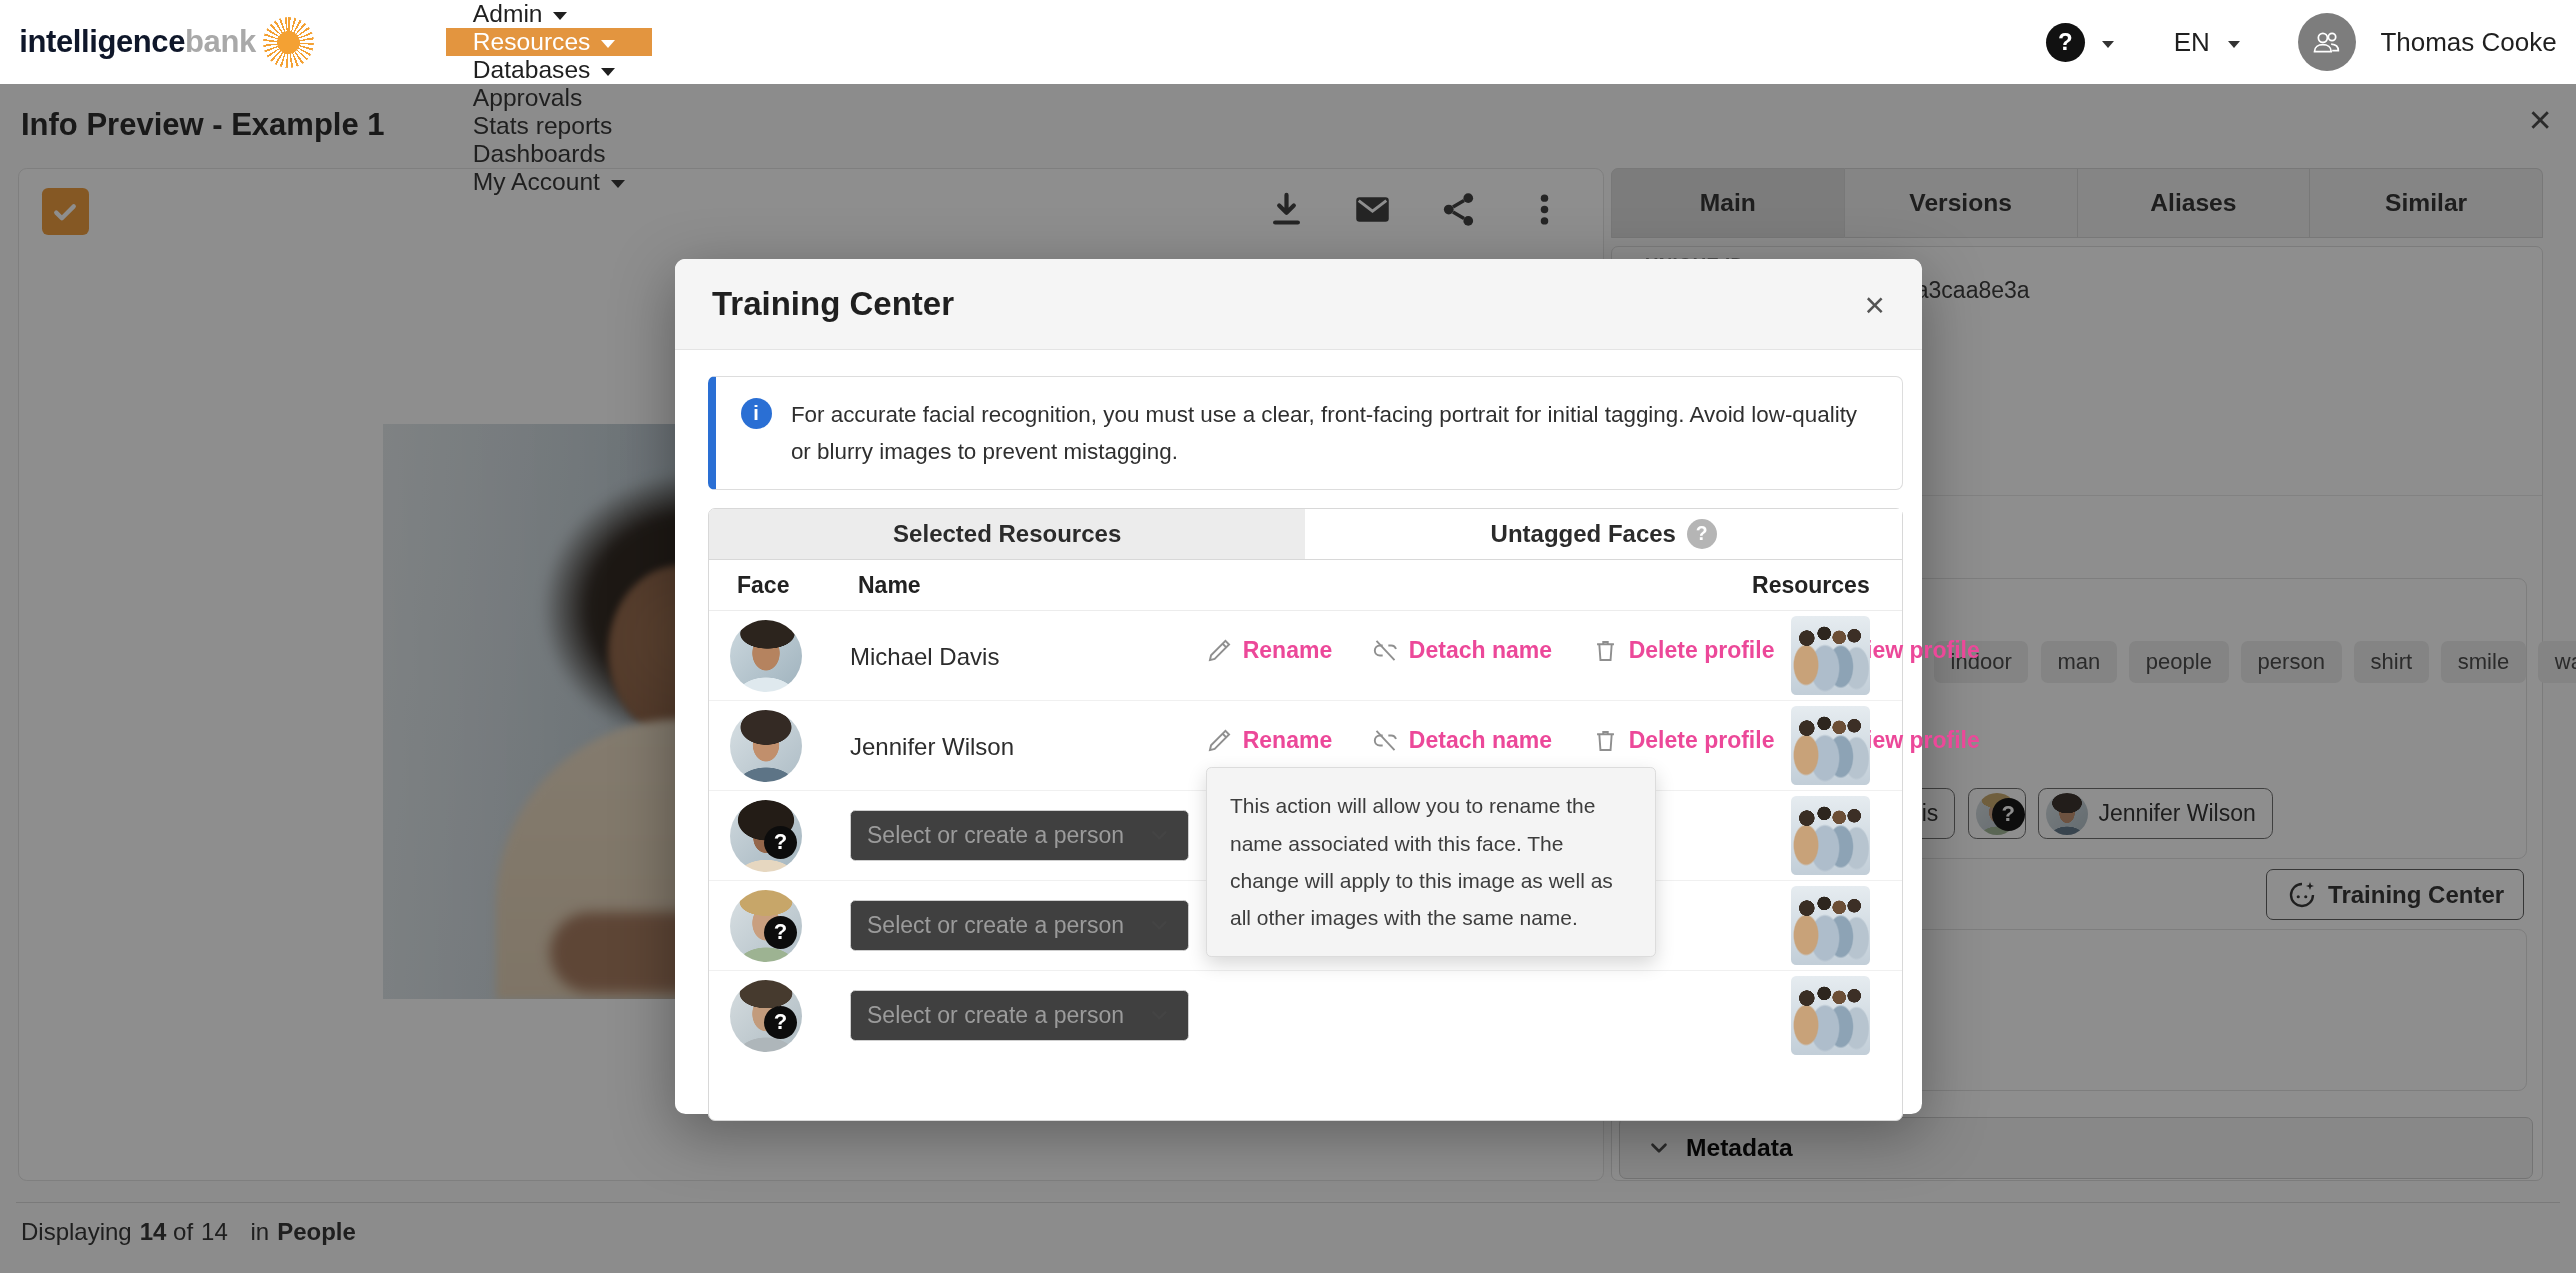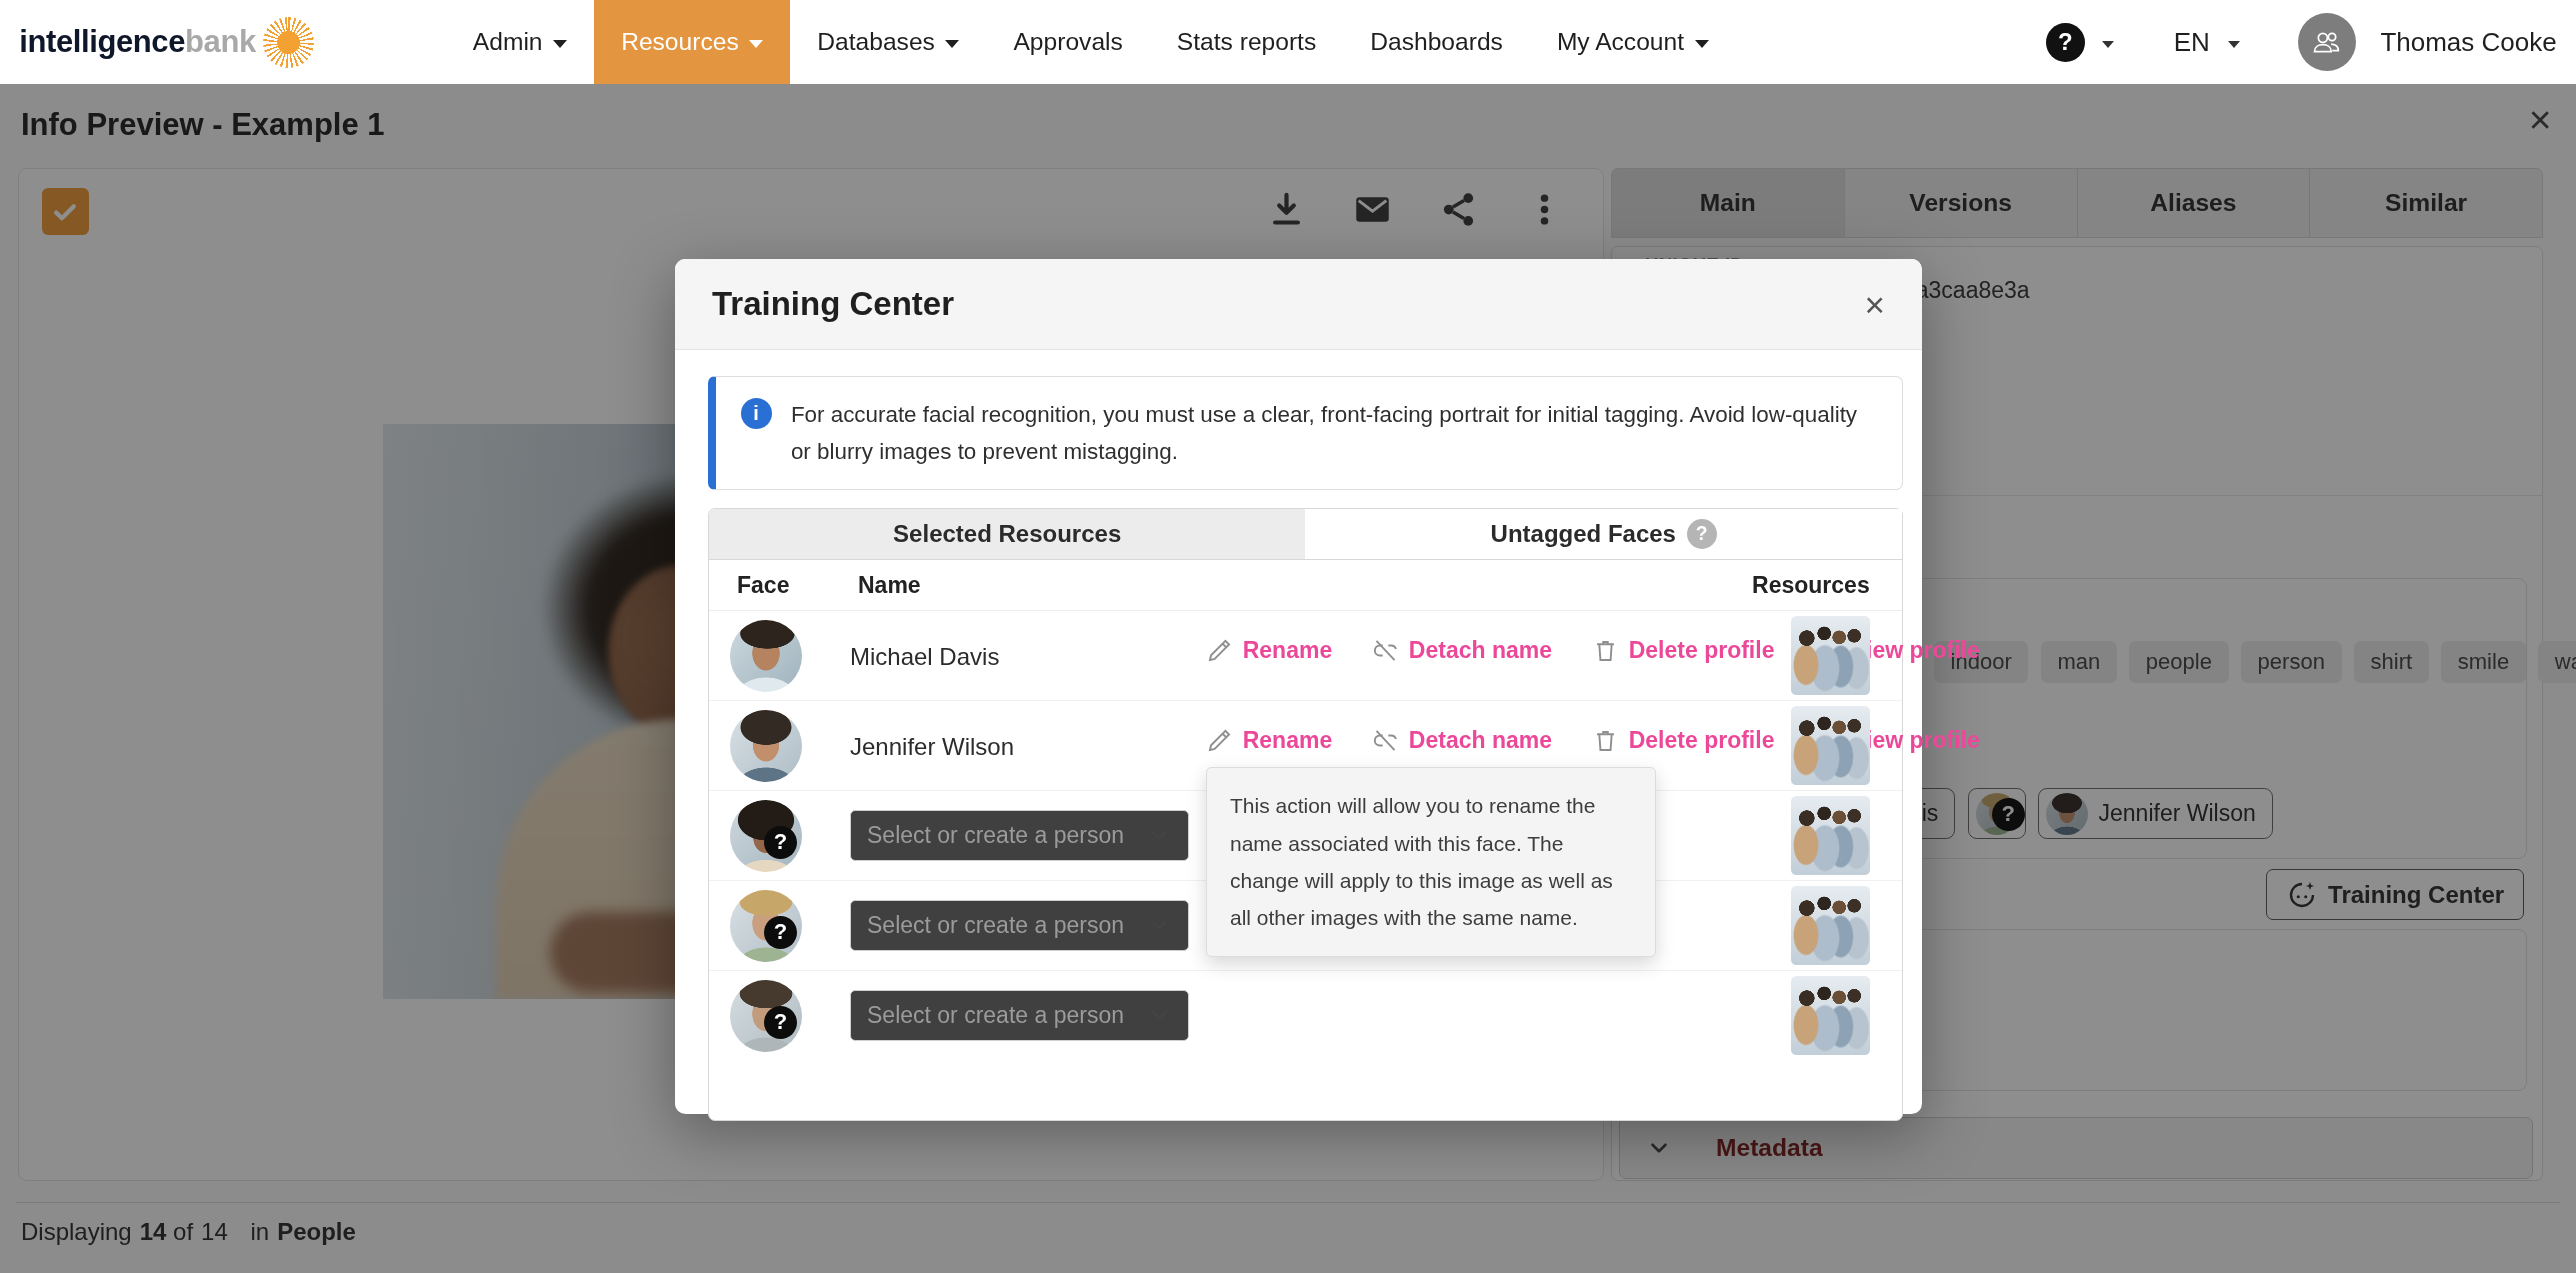--- a/index.html
+++ b/index.html
@@ -6,21 +6,21 @@
   html,body { width:2576px; height:1273px; overflow:hidden; font-family:"Liberation Sans", sans-serif; background:#fbfbfb; }
 
   
   .navbar { position:absolute; top:0; left:0; width:2576px; height:84px; background:#fff; display:flex; align-items:center; z-index:300; }
   .logo { display:flex; align-items:center; margin-left:19.3px; }
   .logo .t1 { font-size:31px; font-weight:700; color:#0f172a; letter-spacing:-0.4px; }
   .logo .t2 { font-size:31px; font-weight:700; color:#a9a9a9; letter-spacing:-0.4px; }
   .sun { width:51px; height:51px; margin-left:7px; border-radius:50%;
          background: radial-gradient(circle, #f4a133 0 31%, rgba(244,161,51,0) 32%),
                      repeating-conic-gradient(#f4a133 0deg 5deg, rgba(244,161,51,0) 5deg 13deg); }
-  .nav-items { display:flex; height:100%; margin-left:132px; }
+  .nav-items { display:flex; height:100%; margin-left:132px;flex-direction:column; }
   .nav-item { display:flex; align-items:center; gap:10.6px; padding:0 27px; font-size:24.6px; color:#1f1f1f; cursor:pointer; }
   .nav-item.active { background:#e3953f; color:#fff; }
   .caret { width:0; height:0; border-left:7px solid transparent; border-right:7px solid transparent; border-top:8px solid currentColor; margin-top:3.5px; }
   .nav-right { margin-left:auto; display:flex; align-items:center; margin-right:19.3px; gap:12.3px; }
   .help-circle { width:39px; height:39px; border-radius:50%; background:#111; color:#fff; font-size:24px; font-weight:700; display:flex; align-items:center; justify-content:center; }
   .mini-caret { width:0; height:0; border-left:6.2px solid transparent; border-right:6.2px solid transparent; border-top:7px solid #333; margin:5.3px 23px 0 5.3px; }
   .lang { font-size:26px; color:#1f1f1f; margin-left:24px; }
   .nav-avatar { width:58px; height:58px; border-radius:50%; background:#7d7d7d; display:flex; align-items:center; justify-content:center; margin-left:23px; }
   .user-name { font-size:26px; color:#1f1f1f; margin-left:12.3px; }
 
@@ -58,21 +58,21 @@
   .tag-pill { background:#ececec; border-radius:7px; padding:8px 16.7px; font-size:22px; color:#444; white-space:nowrap; }
   .chips-row { position:absolute; top:209px; left:104px; display:flex; gap:12.3px; align-items:center; }
   .chip { display:flex; align-items:center; gap:10.6px; border:1.8px solid #6b6b6b; border-radius:8.8px; background:#fff; height:51px; padding:0 16px 0 7px; font-size:23px; color:#2c2c2c; white-space:nowrap; }
   .chip.sq { padding:0 7px; position:relative; }
   .chip-face { width:42px; height:42px; }
   .q-badge { width:33px; height:33px; border-radius:50%; background:#0c0c0c; color:#fff; font-size:22px; font-weight:700; display:flex; align-items:center; justify-content:center; }
   .chip .q-badge { position:absolute; right:0px; top:8.8px; }
   .train-btn { position:absolute; top:622px; right:17.6px; height:51px; display:inline-flex; align-items:center; gap:11.4px; border:1.8px solid #5a5a5a; border-radius:7px; background:transparent; padding:0 19.3px; font-size:24px; font-weight:700; color:#2e2e2e; cursor:pointer; }
   .sec-box2 { position:absolute; top:682px; left:17.6px; width:897px; height:162px; border:1.8px solid #e0e0e0; border-radius:8.8px; }
   .meta-box { position:absolute; top:870px; left:7px; width:914px; height:62px; border:1.8px solid #cfcfcf; border-radius:7px; background:#f3f3f3; display:flex; align-items:center; gap:14px; padding-left:26px; cursor:pointer; }
-  .meta-box .lbl { font-size:24.6px; font-weight:700; color:#7f1d1d;margin-left:30px; }
+  .meta-box .lbl { font-size:24.6px; font-weight:700; color:#000000; }
 
   
   .footer-divider { position:absolute; top:1118px; left:16px; width:2544px; border-top:1.8px solid #d9d9d9; }
   .status { position:absolute; top:1134px; left:21px; font-size:24px; color:#2e2e2e; }
   .status b { font-weight:700; }
   .status span { margin-right:8px; }
 
   
   .dim { position:absolute; top:84px; left:0; width:2576px; height:1189px; background:rgba(15,15,15,0.47); z-index:50; }
   .modal { position:absolute; top:259px; left:675px; width:1247px; height:855px; background:#fff; border-radius:10.6px; z-index:100; box-shadow:0 17.6px 62px rgba(0,0,0,0.35); }

